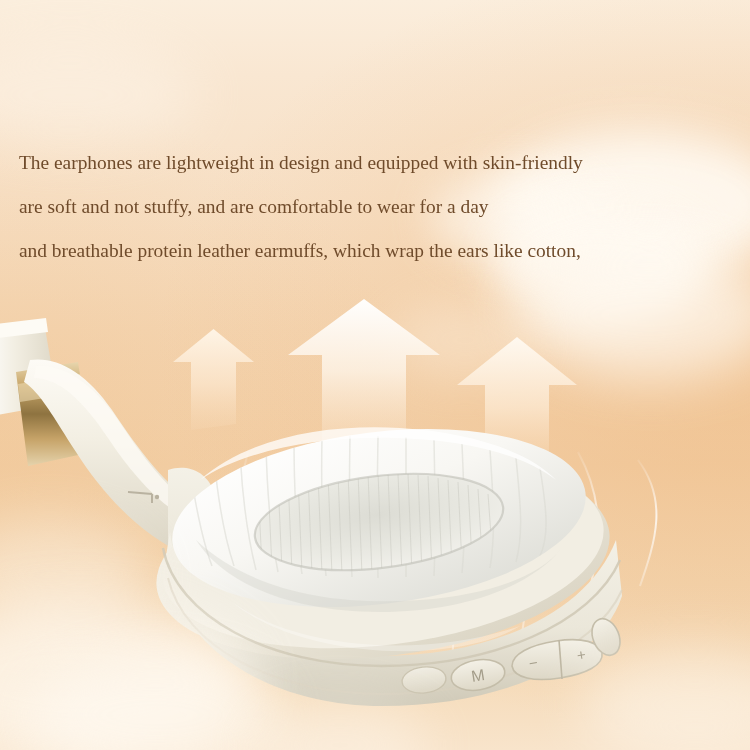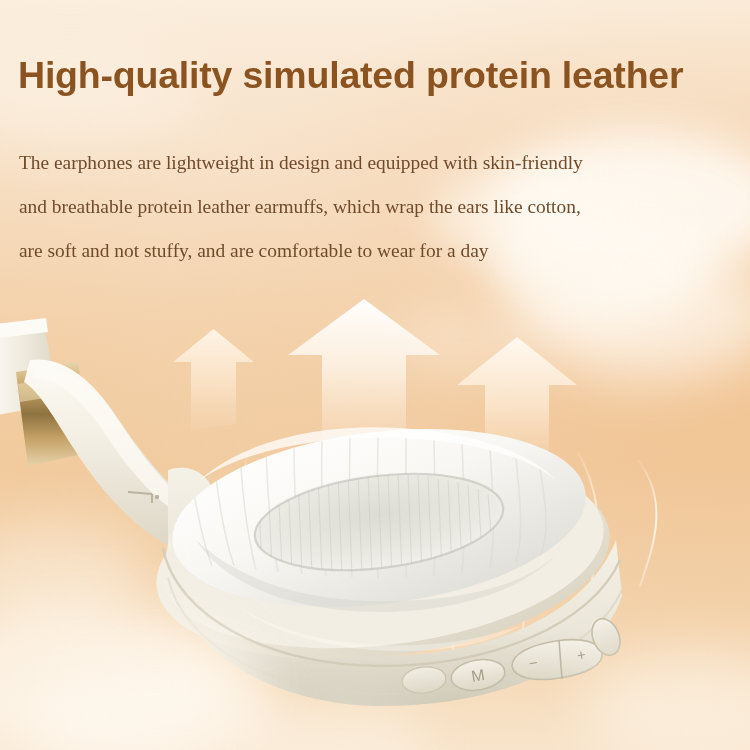--- a/index.html
+++ b/index.html
@@ -74,26 +74,25 @@
   <div class="bg-warm-right"></div>
   <div class="bg-warm-left"></div>
 
   <div class="cloud cl11"></div>
   <div class="cloud cl1"></div>
   <div class="cloud cl4"></div>
   <div class="cloud cl2"></div>
   <div class="cloud cl3"></div>
   <div class="cloud cl10"></div>
 
-  <div class="headline">High-quality simulated protein leather</div>
 
   <div class="body-copy">
     <div class="body-line">The earphones are lightweight in design and equipped with skin-friendly</div>
+    <div class="body-line">are soft and not stuffy, and are comfortable to wear for a day</div>
     <div class="body-line">and breathable protein leather earmuffs, which wrap the ears like cotton,</div>
-    <div class="body-line">are soft and not stuffy, and are comfortable to wear for a day</div>
   </div>
 
   <svg class="arrows" viewBox="0 0 750 750">
     <defs>
       <linearGradient id="gArrowL" x1="0" y1="0" x2="0" y2="1">
         <stop offset="0%" stop-color="#fff6e9" stop-opacity="0.95"></stop>
         <stop offset="55%" stop-color="#fbe5cb" stop-opacity="0.80"></stop>
         <stop offset="100%" stop-color="#f7d9b6" stop-opacity="0.25"></stop>
       </linearGradient>
       <linearGradient id="gArrowC" x1="0" y1="0" x2="0" y2="1">

